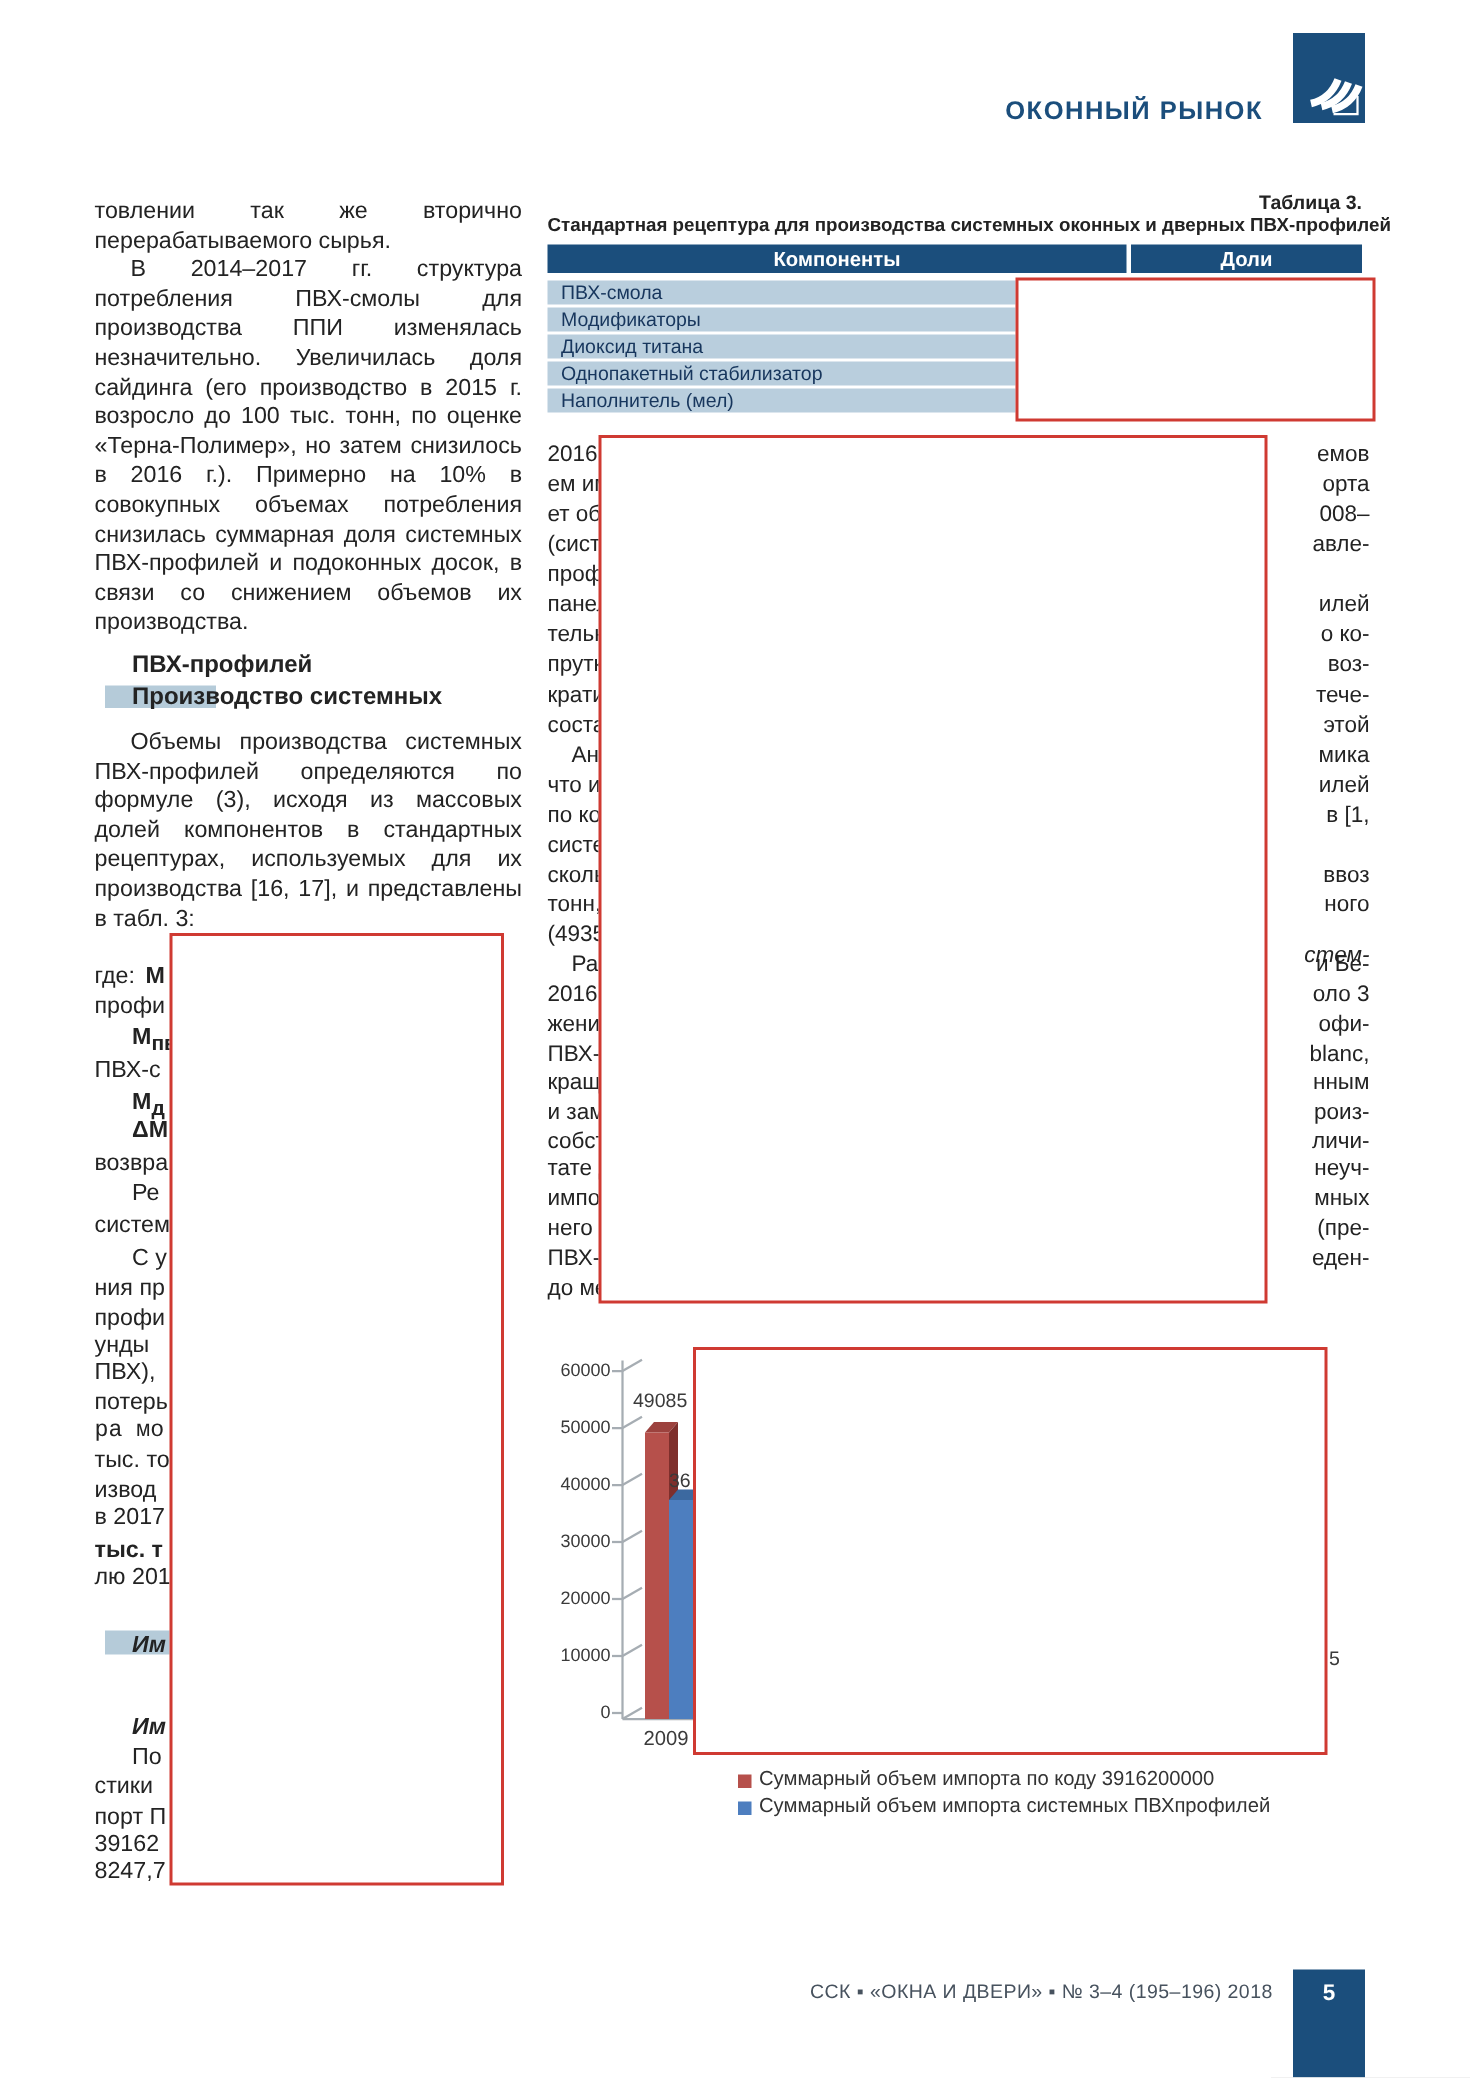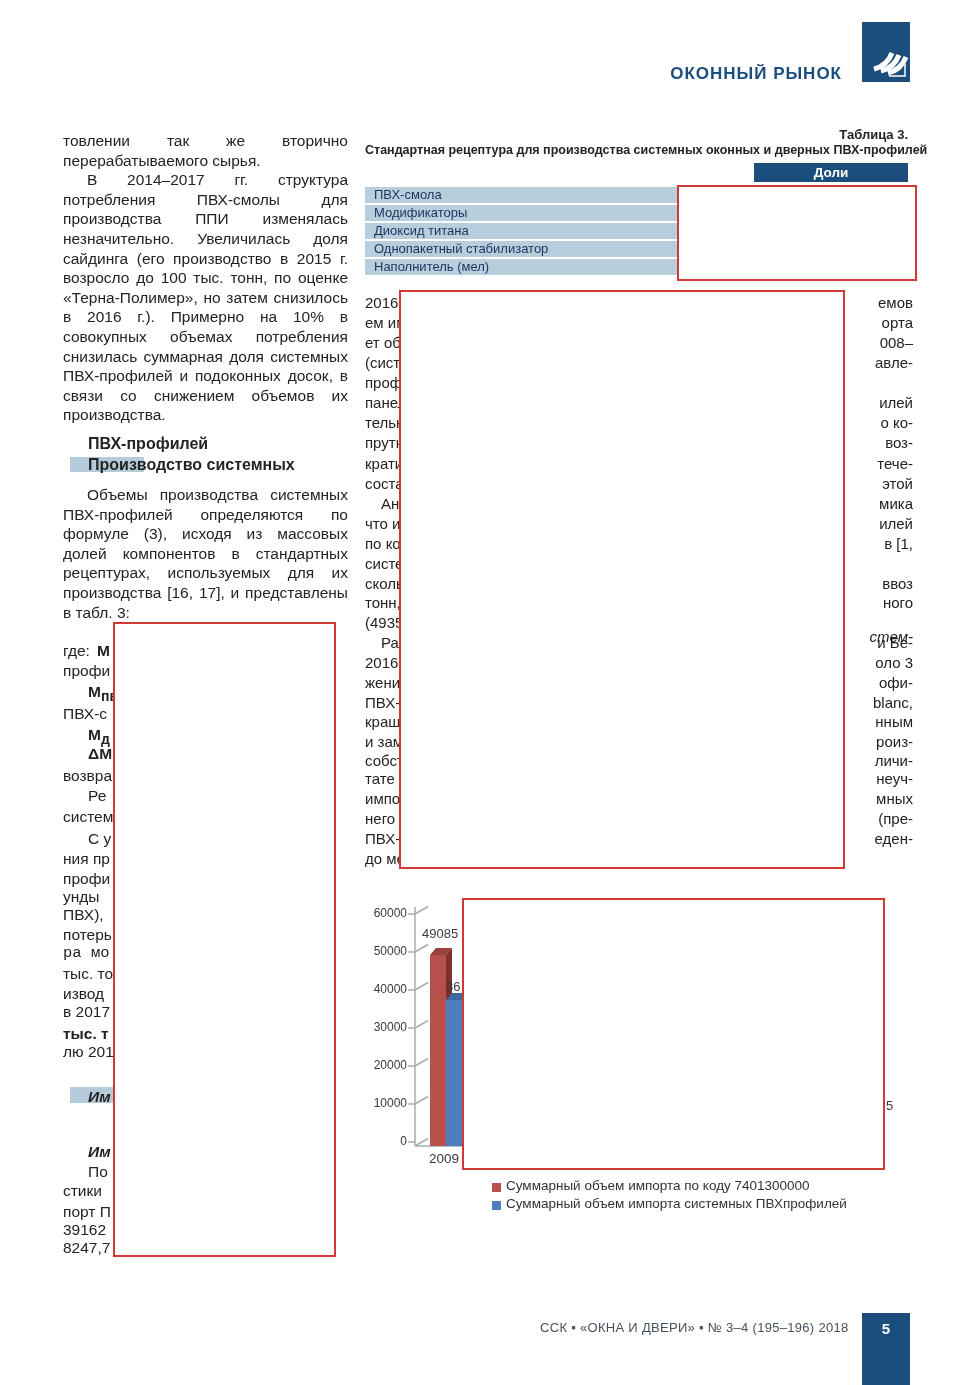--- a/index.html
+++ b/index.html
@@ -106,20 +106,21 @@
       <div class="frag" style="left: 88px; top: 1162px;">По</div>
       <div class="frag" style="left: 63px; top: 1181px;">стики</div>
       <div class="frag" style="left: 63px; top: 1202px;">порт П</div>
       <div class="frag" style="left: 63px; top: 1220px;">39162</div>
       <div class="frag" style="left: 63px; top: 1238px;">8247,7</div>
     </div>
   <div class="hl" style="left:70px;top:1087px;width:46px;height:16px;"></div>
 
   <div class="tbl-label">Таблица 3.</div>
   <div class="tbl-title">Стандартная рецептура для производства системных оконных и дверных ПВХ-профилей</div>
+  <div class="th th1">Компоненты</div>
   <div class="th th2">Доли</div>
   <div>
       <div class="trow" style="top: 187px;">ПВХ-смола</div>
       <div class="trow" style="top: 205px;">Модификаторы</div>
       <div class="trow" style="top: 223px;">Диоксид титана</div>
       <div class="trow" style="top: 241px;">Однопакетный стабилизатор</div>
       <div class="trow" style="top: 259px;">Наполнитель (мел)</div>
     </div>
 
   <div>
@@ -223,21 +224,21 @@
       <div class="ytick" style="top: 1058px;">20000</div>
       <div class="ytick" style="top: 1096px;">10000</div>
       <div class="ytick" style="top: 1134px;">0</div>
     </div>
   <div class="chart-label" style="left:422px;top:926px;">49085</div>
   <div class="chart-label" style="left:446px;top:979px;">36</div>
   <div class="chart-label" style="left:429px;top:1151px;font-size:13.5px;">2009</div>
   <div class="chart-label" style="left:886px;top:1098px;z-index:7;">5</div>
 
   <div class="legend-sq" style="left:492px;top:1183px;background:#b6504b;"></div>
-  <div class="legend-txt" style="left:506px;top:1178px;">Суммарный объем импорта по коду 7401300000</div>
+  <div class="legend-txt" style="left:506px;top:1178px;">Суммарный объем импорта по коду 3916200000</div>
   <div class="legend-sq" style="left:492px;top:1201px;background:#4d7ebf;"></div>
   <div class="legend-txt" style="left:506px;top:1196px;">Суммарный объем импорта системных ПВХпрофилей</div>
 
 
   <div class="redact" style="left:677px;top:185px;width:240px;height:96px;"></div>
   <div class="redact" style="left:399px;top:290px;width:446px;height:579px;"></div>
   <div class="redact" style="left:113px;top:622px;width:223px;height:635px;"></div>
   <div class="redact" style="left:462px;top:898px;width:423px;height:272px;"></div>
 
   <div class="footer-txt">ССК ▪ «ОКНА И ДВЕРИ» ▪ № 3–4 (195–196) 2018</div>

